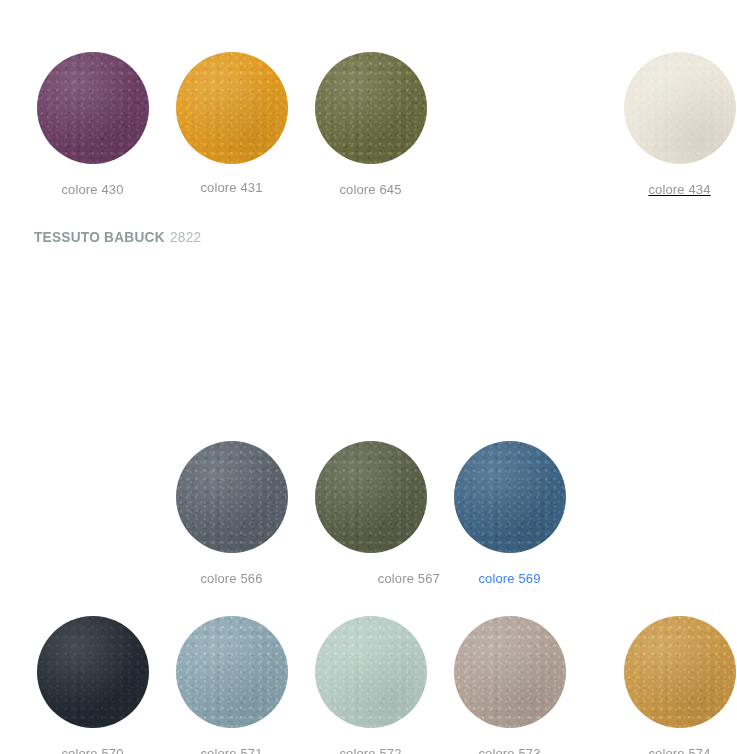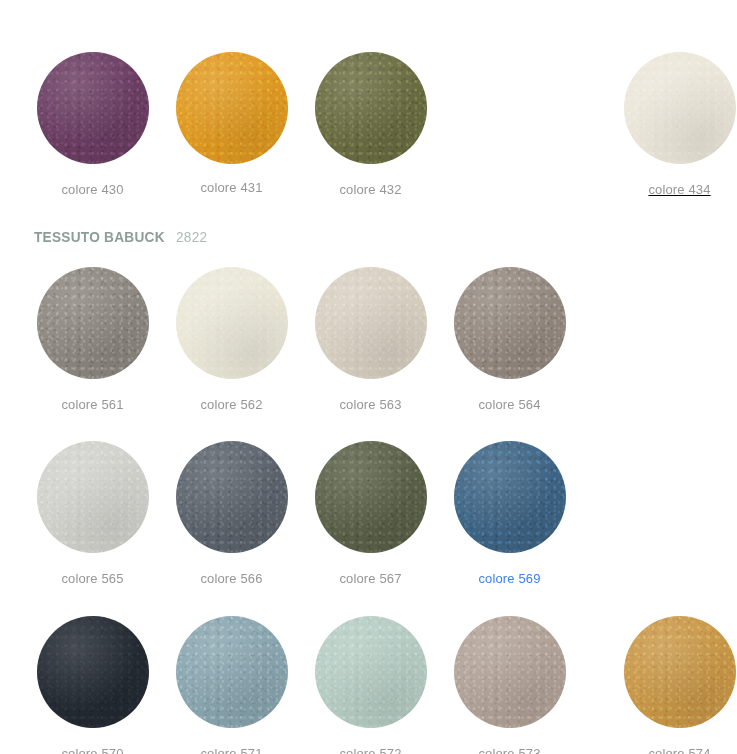--- a/index.html
+++ b/index.html
@@ -22,21 +22,20 @@
     background: #ffffff;
   }
 
   
   .section-header {
     position: absolute;
     left: 34px;
     top: 228px;
     display: flex;
     align-items: baseline;
-    gap: 6px;
     white-space: nowrap;
   }
   .section-header .fabric-name {
     font-family: "Liberation Sans Narrow", "Liberation Sans", sans-serif;
     font-weight: 700;
     font-size: 15.5px;
     letter-spacing: 0.3px;
     color: #8c9d98;
     transform: scaleX(0.88);
     transform-origin: left center;
@@ -133,64 +132,42 @@
     <div class="cell cell-0">
       <div class="swatch" style="background-color: rgb(107, 63, 99);"></div>
       <div class="swatch-label" style="color: rgb(150, 150, 150);">colore 430</div>
     </div>
     <div class="cell cell-1">
       <div class="swatch" style="background-color: rgb(224, 154, 35);"></div>
       <div class="swatch-label" style="color: rgb(150, 150, 150); margin-top: 16px;">colore 431</div>
     </div>
     <div class="cell cell-2">
       <div class="swatch" style="background-color: rgb(107, 109, 67);"></div>
-      <div class="swatch-label" style="color: rgb(150, 150, 150);">colore 432</div>
+      <div class="swatch-label" style="color: rgb(150, 150, 150);">colore 645</div>
     </div>
     <div class="cell cell-4">
       <div class="swatch" style="background-color: rgb(236, 231, 218);"></div>
       <div class="swatch-label" style="color: rgb(150, 150, 150);">colore 434</div>
     </div>
   </div>
 
   <div class="section-header">
     <span class="fabric-name" style="color: rgb(140, 157, 152);">TESSUTO BABUCK</span>
     <span class="fabric-code" style="color: rgb(173, 188, 184);">2822</span>
   </div>
 
-  <div class="row row-2">
-    <div class="cell cell-0">
-      <div class="swatch" style="background-color: rgb(141, 136, 128);"></div>
-      <div class="swatch-label" style="color: rgb(150, 150, 150);">colore 561</div>
-    </div>
-    <div class="cell cell-1">
-      <div class="swatch" style="background-color: rgb(235, 232, 216);"></div>
-      <div class="swatch-label" style="color: rgb(150, 150, 150);">colore 562</div>
-    </div>
-    <div class="cell cell-2">
-      <div class="swatch" style="background-color: rgb(216, 208, 193);"></div>
-      <div class="swatch-label" style="color: rgb(150, 150, 150);">colore 563</div>
-    </div>
-    <div class="cell cell-3">
-      <div class="swatch" style="background-color: rgb(149, 138, 128);"></div>
-      <div class="swatch-label" style="color: rgb(150, 150, 150);">colore 564</div>
-    </div>
-  </div>
 
   <div class="row row-3">
-    <div class="cell cell-0">
-      <div class="swatch" style="background-color: rgb(210, 210, 205);"></div>
-      <div class="swatch-label" style="color: rgb(150, 150, 150);">colore 565</div>
-    </div>
     <div class="cell cell-1">
       <div class="swatch" style="background-color: rgb(93, 100, 109);"></div>
       <div class="swatch-label" style="color: rgb(150, 150, 150); text-align: center;">colore 566</div>
     </div>
     <div class="cell cell-2">
       <div class="swatch" style="background-color: rgb(91, 97, 73);"></div>
-      <div class="swatch-label" style="color: rgb(150, 150, 150);">colore 567</div>
+      <div class="swatch-label" style="color: rgb(150, 150, 150); text-align: right;">colore 567</div>
     </div>
     <div class="cell cell-3">
       <div class="swatch" style="background-color: rgb(63, 101, 133);"></div>
       <div class="swatch-label" style="color: #3b82f6;">colore 569</div>
     </div>
   </div>
 
   <div class="row row-4">
     <div class="cell cell-0">
       <div class="swatch" style="background-color: rgb(37, 43, 51);"></div>

